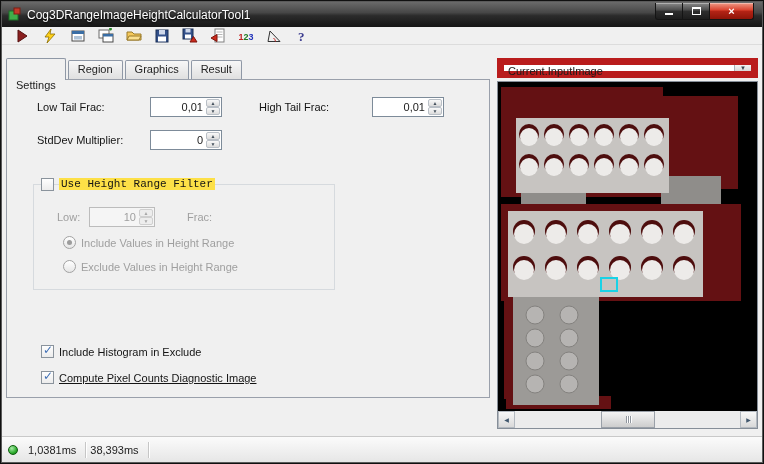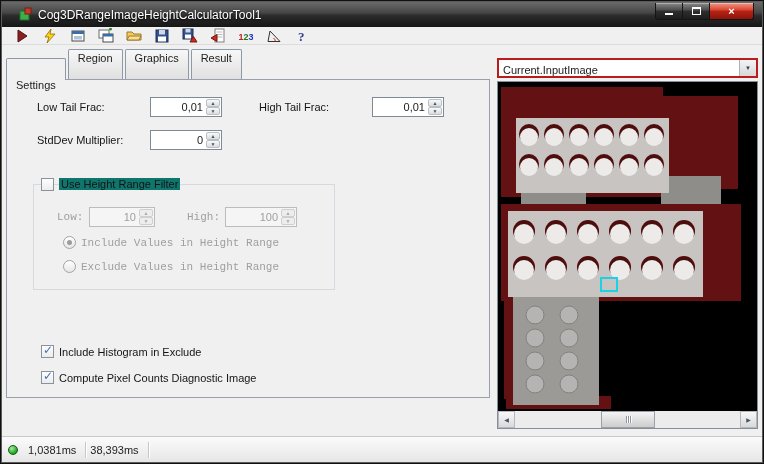--- a/index.html
+++ b/index.html
@@ -11,21 +11,21 @@
     color: #1a1a1a;
     background: #d4d0c8;
     overflow: hidden;
   }
   .window { position:absolute; inset:0; background:#f0f0f0; border:1px solid #101010; box-shadow: inset 0 0 0 1px #5a5a5a; }
 
   
   .titlebar {
     position:absolute; left:1px; right:1px; top:1px; height:25px;
     background: linear-gradient(180deg,#6a6a6a 0%,#474747 42%,#2b2b2b 55%,#161616 100%);
-    display:flex; align-items:center; padding-left:16px; color:#fff;
+    display:flex; align-items:center; padding-left:5px; color:#fff;
   }
   .titlebar .title-text { font-size:12px; margin-left:5px; text-shadow:0 1px 2px #000; white-space:nowrap; }
   .app-icon { width:15px; height:15px; display:inline-block; }
   .win-controls { position:absolute; top:1px; right:8px; display:flex; }
   .win-btn {
     height:17px; display:flex; align-items:center; justify-content:center;
     color:#fff; font-size:10px; border:1px solid #141414; border-top:none;
     background: linear-gradient(180deg,#8a8a8a,#4a4a4a 45%,#2e2e2e 50%,#1d1d1d);
     box-shadow: inset 0 1px 0 rgba(255,255,255,.35);
   }
@@ -43,58 +43,58 @@
   .toolbar {
     position:absolute; left:1px; right:1px; top:26px; height:18px;
     background:#f0f0f0; border-bottom:1px solid #dcdcdc;
     display:flex; align-items:center; padding-left:8px; gap:4px;
   }
   .tool-btn { width:24px; height:24px; display:flex; align-items:center; justify-content:center; border:1px solid transparent; border-radius:2px; }
 
   
   .tabs { position:absolute; left:5px; top:57px; height:21px; display:flex; align-items:flex-end; z-index:4; }
   .tab {
-    height:30px; padding:2px 9px 0; margin-right:2px;
+    height:19px; padding:2px 9px 0; margin-right:2px;
     background:linear-gradient(#f7f7f7,#e0e0e0);
     border:1px solid #8f98a6; border-bottom:none; border-radius:2px 2px 0 0;
     font-size:11px; color:#222;
   }
   .tab.on { height:22px; padding-top:20px; background:#f0f0f0; margin-bottom:-1px; z-index:6; position:relative; }
 
   .tab-page {
     position:absolute; left:5px; top:78px; width:484px; height:319px;
     border:1px solid #9aa0ab; background:#f0f0f0; z-index:3;
   }
 
   
   .lbl { position:absolute; font-size:11px; color:#141414; white-space:nowrap; }
-  .lbl.disabled { color:#9f9f9f;font-family:Liberation Mono, monospace; }
+  .lbl.disabled { color:#9f9f9f; }
 
   .spinner { position:absolute; height:20px; border:1px solid #7d8b99; background:#fff; display:flex; }
   .spinner .val { flex:1; text-align:right; padding:3px 3px 0 0; font-size:11px; overflow:hidden; }
   .spinner .btns { width:15px; display:flex; flex-direction:column; }
   .spin-btn { flex:1; display:flex; align-items:center; justify-content:center; font-size:5px; color:#44505c;
     background:linear-gradient(#f9f9f9,#dcdcdc); border:1px solid #b9bfc6; border-radius:2px; margin:1px 1px 0 0; }
   .spin-btn.dn { margin:0 1px 1px 0; }
   .spinner.disabled { background:#f5f5f5; border-color:#bcbcbc; }
   .spinner.disabled .val { color:#9f9f9f; }
   .spinner.disabled .spin-btn { color:#a8a8a8; background:#ededed; border-color:#cfcfcf; }
 
   .checkbox { position:absolute; width:13px; height:13px; border:1px solid #8a939c; background:linear-gradient(#fefefe,#ececec); }
   .checkbox.on::after { content:"✓"; position:absolute; left:1px; top:-3px; font-size:12px; font-weight:bold; color:#3f6fb5; }
   .radio { position:absolute; width:13px; height:13px; border-radius:50%; border:1px solid #a2a2a2; background:linear-gradient(#fff,#e6e6e6); }
   .radio.on::after { content:""; position:absolute; left:3px; top:3px; width:5px; height:5px; border-radius:50%; background:#9c9c9c; }
 
   .groupbox { position:absolute; border:1px solid #d6dade; }
-  .check-caption { background:#0f766e; padding:0 2px; }
+  .check-caption { background:#fde047; padding:0 2px;font-family:Liberation Mono, monospace; }
 
   
   .combo {
     position:absolute; left:496px; top:57px; width:261px; height:20px;
-    border:2px solid #b91c1c; background:#fff; display:flex; align-items:flex-end;
+    border:7px solid #b91c1c; background:#fff; display:flex; align-items:flex-start;
   }
   .combo .combo-text { flex:1; padding-left:4px; font-size:11px; white-space:nowrap; overflow:hidden; }
   .combo .combo-btn { width:17px; height:100%; border-left:1px solid #a9b1ba;
     background:linear-gradient(#f4f4f4,#d8d8d8); display:flex; align-items:center; justify-content:center;
     font-size:6px; color:#39434d; }
 
   .image-panel { position:absolute; left:496px; top:80px; width:261px; height:348px; border:1px solid #868e98; background:#000; }
   .image-panel svg { display:block; }
   .hscroll { position:absolute; left:0; right:0; bottom:0; height:17px; background:#ececec; display:flex; }
   .scroll-arrow { width:17px; height:17px; border:1px solid #b3b9c0; background:linear-gradient(#f8f8f8,#d9d9d9);
@@ -257,40 +257,33 @@
 
     <span class="lbl disabled" style="left:50px; top:131px;">Low:</span>
     <div class="spinner disabled" style="left:82px; top:127px; width:66px;">
       <span class="val">10</span>
       <span class="btns">
           <span class="spin-btn up">▲</span>
           <span class="spin-btn dn">▼</span>
         </span>
     </div>
 
-    <span class="lbl disabled" style="left:180px; top:131px;">High:</span>
-    <div class="spinner disabled" style="left:218px; top:127px; width:72px;">
-      <span class="val">100</span>
-      <span class="btns">
-          <span class="spin-btn up">▲</span>
-          <span class="spin-btn dn">▼</span>
-        </span>
-    </div>
+    <span class="lbl disabled" style="left:180px; top:131px;">Frac:</span>
 
     <span class="radio on" style="left:56px; top:156px;"></span>
     <span class="lbl disabled" style="left:74px; top:157px;">Include Values in Height Range</span>
 
     <span class="radio" style="left:56px; top:180px;"></span>
     <span class="lbl disabled" style="left:74px; top:181px;">Exclude Values in Height Range</span>
 
     <span class="checkbox on" style="left:34px; top:265px;"></span>
     <span class="lbl" style="left:52px; top:266px;">Include Histogram in Exclude</span>
 
     <span class="checkbox on" style="left:34px; top:291px;"></span>
-    <span class="lbl" style="left:52px; top:292px;">Compute Pixel Counts Diagnostic Image</span>
+    <span class="lbl" style="left:52px; top:292px;text-decoration:underline;">Compute Pixel Counts Diagnostic Image</span>
 
   </div>
 
   <div class="combo">
     <span class="combo-text">Current.InputImage</span>
     <span class="combo-btn">▼</span>
   </div>
 
   <div class="image-panel">
     <svg width="259" height="329" viewBox="0 0 259 329">

